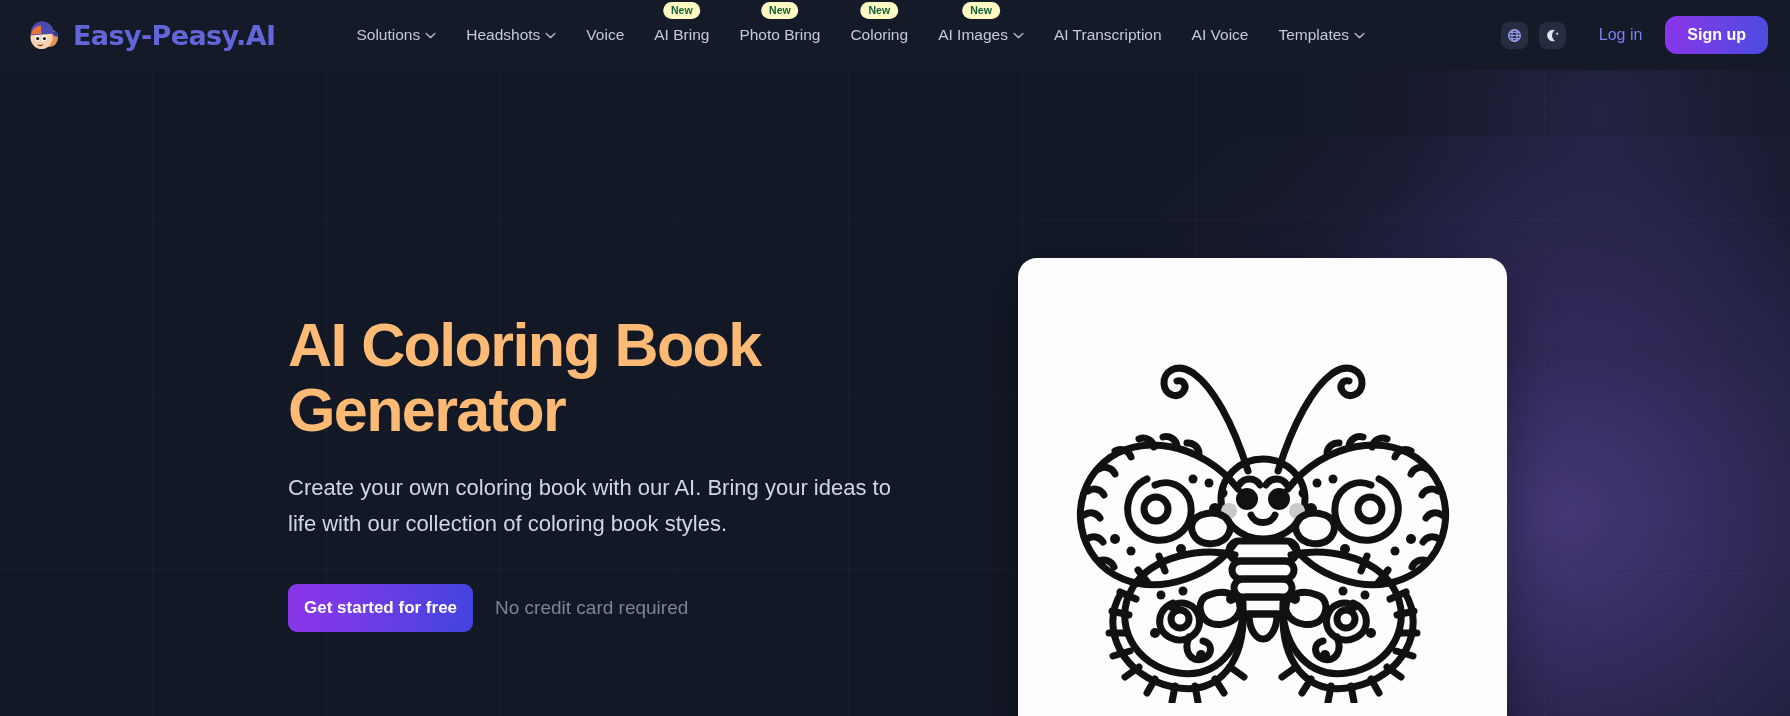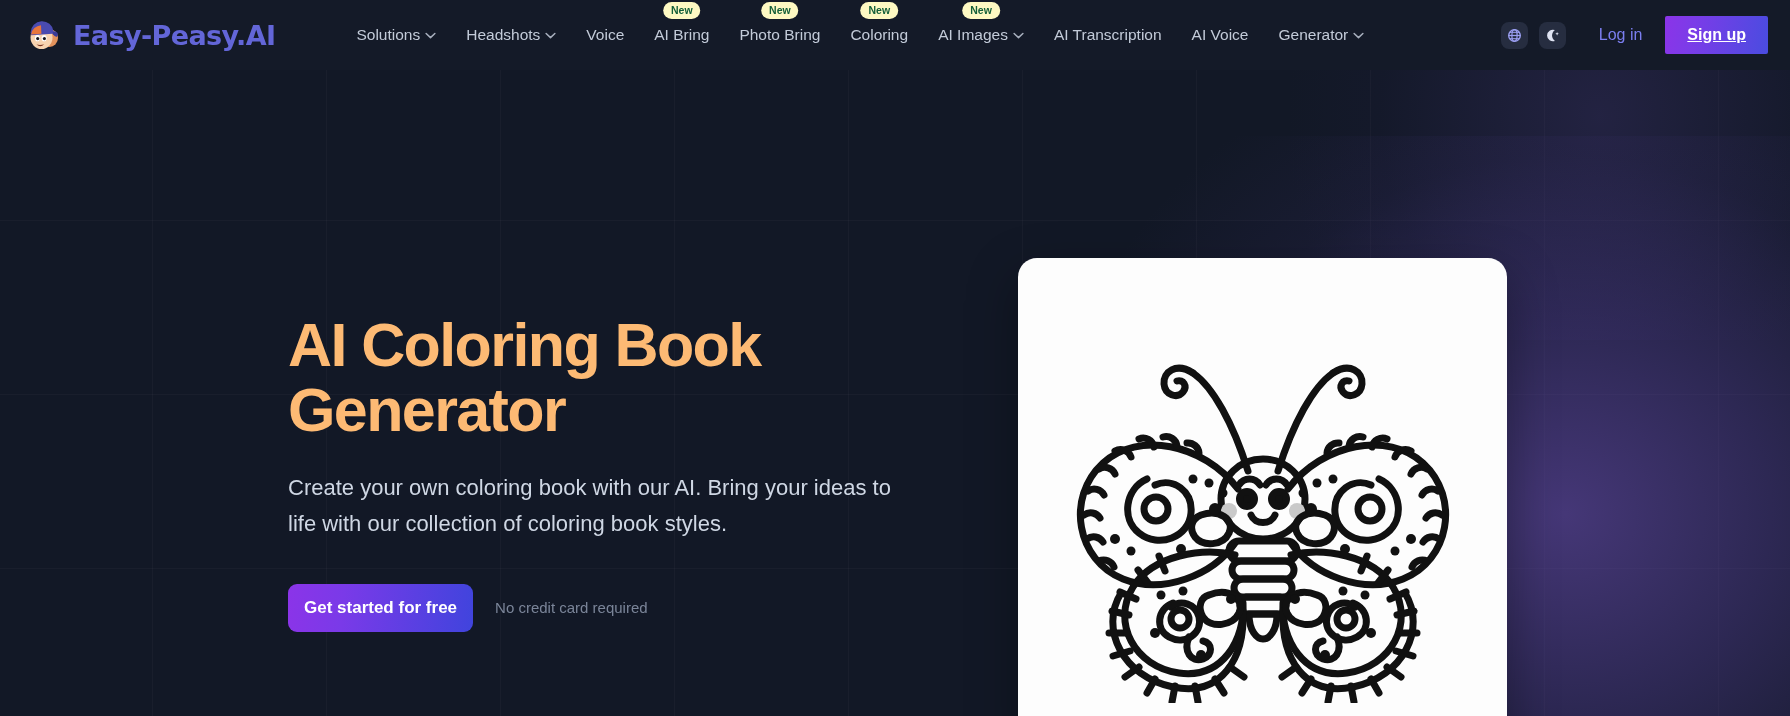--- a/index.html
+++ b/index.html
@@ -104,25 +104,24 @@
     margin-left:10px;
     cursor:pointer;
     white-space:nowrap;
     text-align:right;
   }
   .signup-btn {
     background:linear-gradient(100deg,#8b34e8 0%,#7b3ce8 28%,#4a4ce0 100%);
     color:#fff;
     font-size:16px; font-weight:bold;
     padding:10px 22px;
-    border-radius:2px;
+    border-radius:12px;
     border:none;
     cursor:pointer;
     white-space:nowrap;
-    text-decoration:underline;
   }
 
   
   .hero {
     position:relative; z-index:3;
     display:flex;
     align-items:flex-start;
     padding:0 0 0 288px;
   }
   .hero-left { width:640px; padding-top:243px; }
@@ -149,21 +148,21 @@
     background:linear-gradient(95deg,#8b34e8 0%,#7a3ae8 30%,#4044dd 100%);
     color:#fff;
     font-size:17px; font-weight:bold;
     padding:14px 16px;
     border-radius:9px;
     border:none;
     cursor:pointer;
     white-space:nowrap;
   }
   .cta-note {
-    font-size:15px;
+    font-size:19px;
     color:#7b8599;
     white-space:nowrap;
   }
 
   .hero-right {
     position:absolute;
     left:1018px; top:188px;
   }
   .art-card {
     width:489px; height:489px;
@@ -248,21 +247,21 @@
 
       <div class="nav-item">
         <span>AI Transcription</span>
       </div>
 
       <div class="nav-item">
         <span>AI Voice</span>
       </div>
 
       <div class="nav-item">
-        <span>Generator</span>
+        <span>Templates</span>
         <svg class="chev" viewBox="0 0 12 8">
             <path d="M1 1.8 L6 6.4 L11 1.8" stroke="#c3cbd9" stroke-width="1.7" fill="none" stroke-linecap="round" stroke-linejoin="round"></path>
           </svg>
       </div>
     </div>
 
     <div class="nav-right">
       <div class="icon-btn">
         <svg viewBox="0 0 16 16">
           <circle cx="8" cy="8" r="6.2" fill="none" stroke="#9a9ef0" stroke-width="1.5"></circle>

